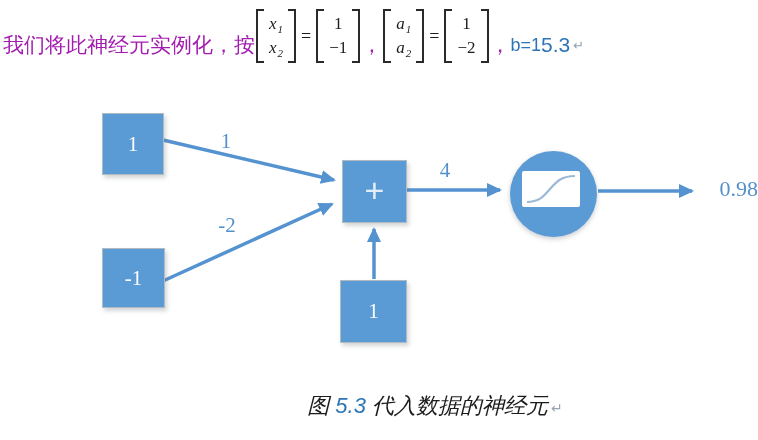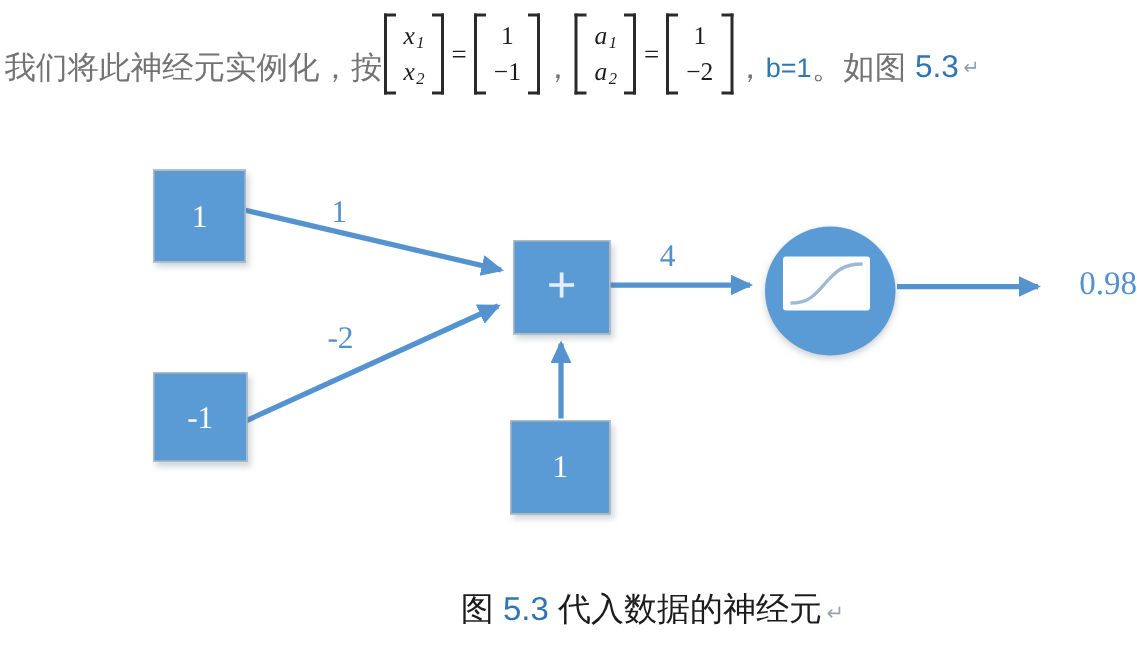--- a/index.html
+++ b/index.html
@@ -6,21 +6,21 @@
   .page {
     position:relative; width:758px; height:440px; background:#ffffff;
     font-family:"Liberation Sans", sans-serif; overflow:hidden;
   }
 
   
   .intro {
     position:absolute; left:3px; top:7px; height:58px;
     display:flex; align-items:center; white-space:pre;
   }
-  .cjk { font-size:21px; color:#737373; position:relative; top:9px; }
+  .cjk { font-size:21px; color:#a21caf; position:relative; top:9px; }
   .blue-bold { color:#2e75b6; font-weight:400; font-size:18px; }
   .blue-num { color:#2e75b6; }
   .retmark { color:#8da0b3; font-size:13px; margin-left:3px; font-family:"DejaVu Sans", sans-serif; }
 
   .matrix { display:inline-flex; height:54px; align-items:stretch; margin:0 1px; }
   .bracket { width:6px; }
   .bracket.bl { border-left:2px solid #2a2a2a; border-top:2px solid #2a2a2a; border-bottom:2px solid #2a2a2a; }
   .bracket.br { border-right:2px solid #2a2a2a; border-top:2px solid #2a2a2a; border-bottom:2px solid #2a2a2a; }
   .mcol { display:flex; flex-direction:column; justify-content:space-between; padding:3px 5px; }
   .mcell {
@@ -66,21 +66,21 @@
     font-size:21px; text-align:center; line-height:1.2;
   }
   .lbl-w1 { left:214px; top:129px; width:24px; }
   .lbl-w2 { left:208px; top:213px; width:38px; }
   .lbl-s  { left:432px; top:158px; width:26px; }
   .lbl-out { left:702px; top:176px; width:56px; font-size:22px; text-align:right; }
 
   
   .caption {
     position:absolute; left:112px; right:0; top:391px; text-align:center;
-    font-size:22px; color:#1c1c1c; line-height:30px;
+    font-size:22px; color:#1c1c1c; line-height:30px;font-style:italic;
   }
   .caption .blue-num { color:#2e75b6; }
   .caption .retmark { font-size:14px; color:#98a5b1; }
 </style>
 </head>
 <body>
 
 <div class="page">
 
   <div class="intro">
@@ -123,21 +123,20 @@
       <span class="bracket bl"></span>
       <span class="mcol">
         <span class="mcell">1</span>
         <span class="mcell">−2</span>
       </span>
       <span class="bracket br"></span>
     </span>
 
     <span class="cjk">，</span>
     <span class="cjk blue-bold">b=1</span>
-    <span class="cjk">。如图 </span>
     <span class="cjk blue-num">5.3</span>
     <span class="cjk retmark">↵</span>
   </div>
 
   <svg class="arrows" width="758" height="440" viewBox="0 0 758 440" aria-hidden="true">
     <defs>
       <marker id="ah" markerUnits="userSpaceOnUse" markerWidth="18" markerHeight="16" refX="13" refY="7" orient="auto">
         <path d="M0,0 L15,7 L0,14 Z"></path>
       </marker>
     </defs>

